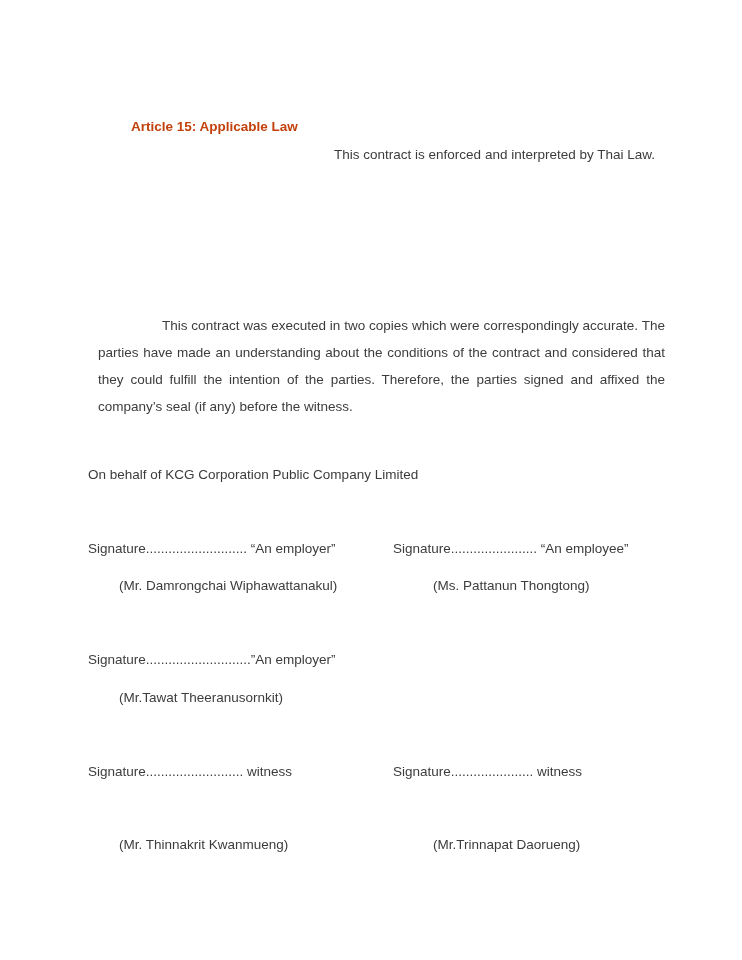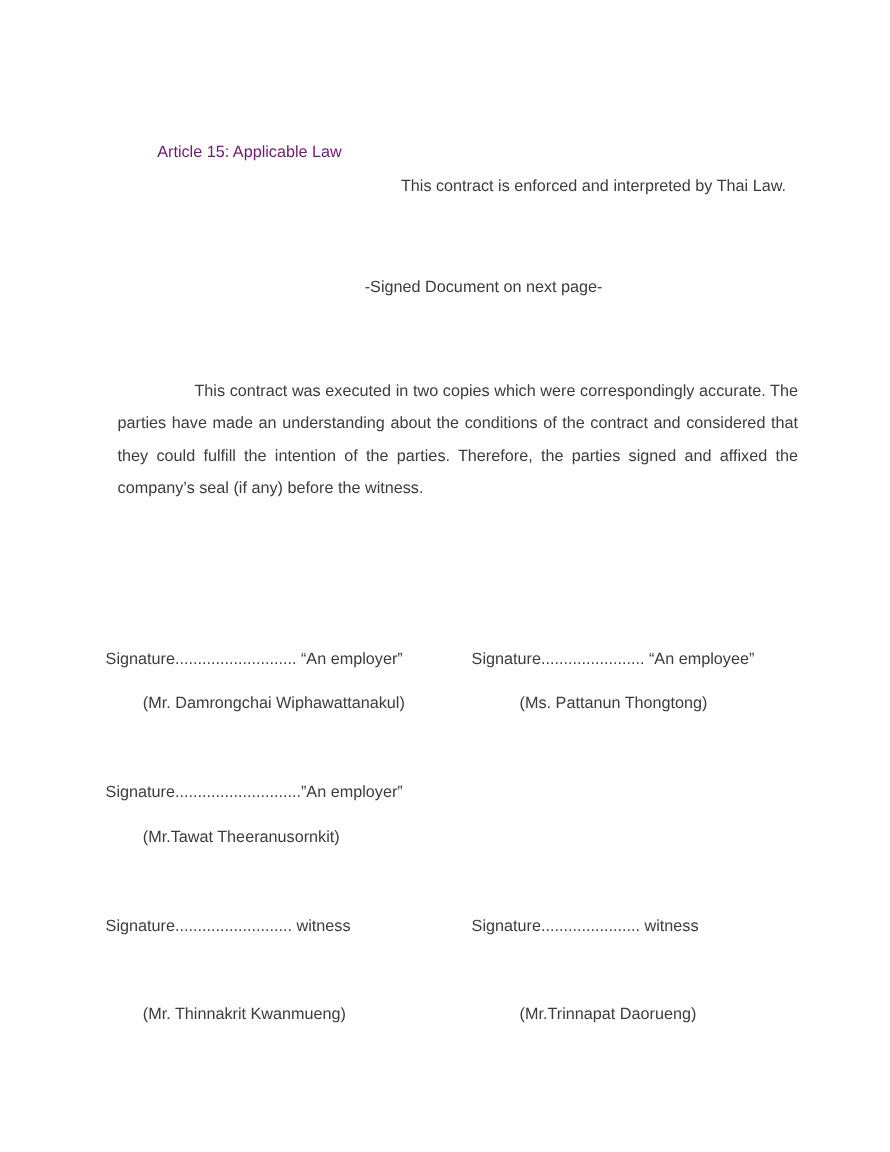--- a/index.html
+++ b/index.html
@@ -20,22 +20,22 @@
   }
   .abs { position: absolute; }
 
   .article-block {
     left: 88px;
     top: 117px;
     width: 567px;
   }
   .article-heading {
     margin-left: 43px;
-    font-weight: normal;
-    color: #701a75;
+    font-weight: bold;
+    color: #c2410c;
     line-height: 20px;
   }
   .article-body {
     margin-left: 43px;
     margin-top: 8px;
     line-height: 20px;
     text-align: right;
   }
 
   .notice {
@@ -96,24 +96,24 @@
 </head>
 <body>
 
 <div class="page">
 
   <div class="abs article-block">
     <div class="article-heading">Article 15: Applicable Law</div>
     <div class="article-body">This contract is enforced and interpreted by Thai Law.</div>
   </div>
 
-  <div class="abs notice">-Signed Document on next page-</div>
 
   <p class="abs closing-paragraph">This contract was executed in two copies which were correspondingly accurate. The parties have made an understanding about the conditions of the contract and considered that they could fulfill the intention of the parties. Therefore, the parties signed and affixed the company’s seal (if any) before the witness.</p>
 
+  <div class="abs on-behalf">On behalf of KCG Corporation Public Company Limited</div>
 
   <div class="abs sig-row row-1">
     <div class="sig-col-left">
       <div class="sig-line">Signature........................... “An employer”</div>
     </div>
     <div class="sig-col-right">
       <div class="sig-line">Signature....................... “An employee”</div>
     </div>
   </div>
   <div class="abs sig-row row-1-names">

